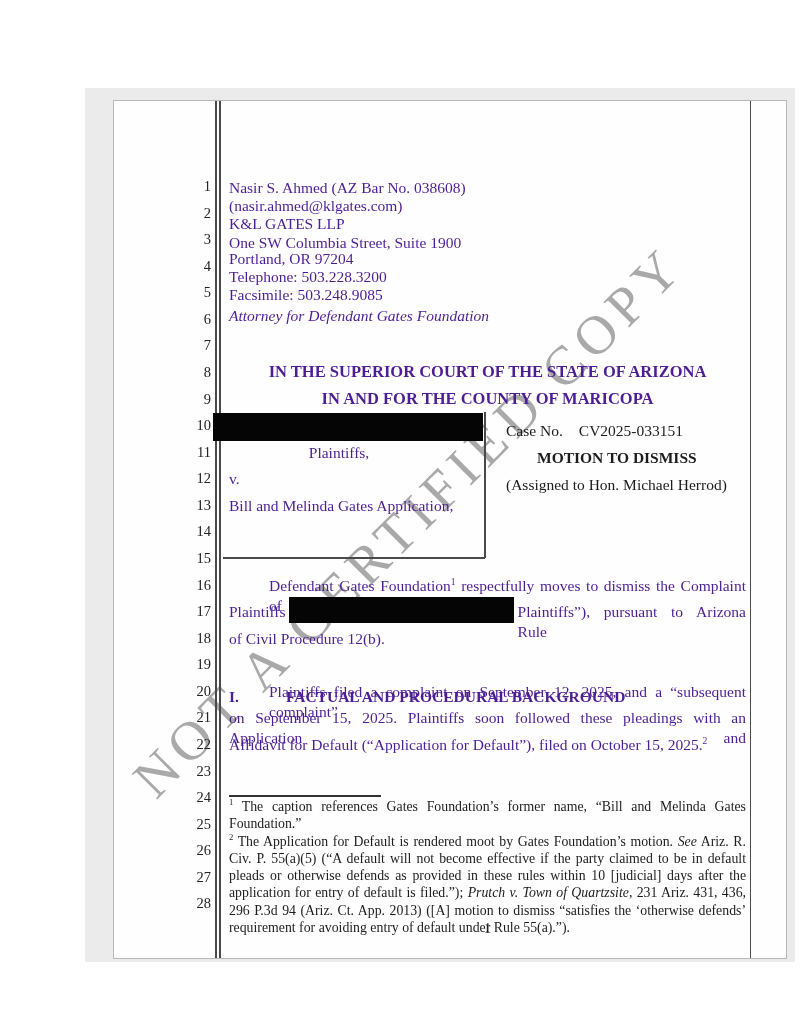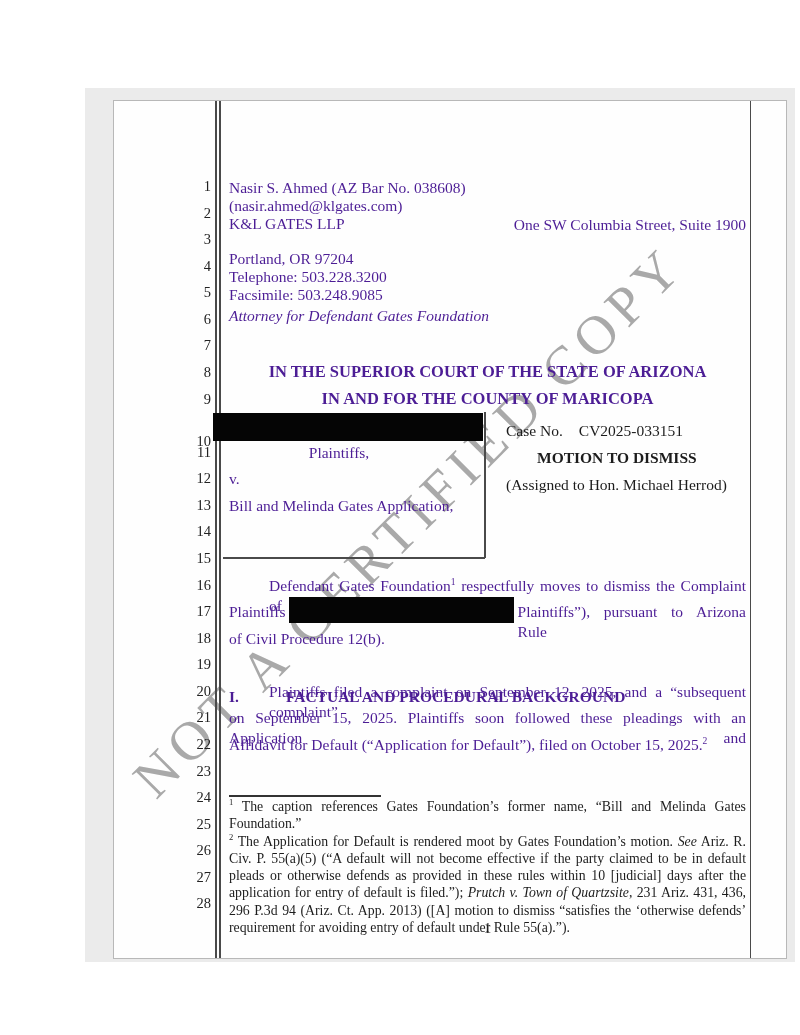--- a/index.html
+++ b/index.html
@@ -82,21 +82,21 @@
     <div id="line-numbers">
         <div class="lnum" style="top: 76px;">1</div>
         <div class="lnum" style="top: 102.57px;">2</div>
         <div class="lnum" style="top: 129.14px;">3</div>
         <div class="lnum" style="top: 155.71px;">4</div>
         <div class="lnum" style="top: 182.28px;">5</div>
         <div class="lnum" style="top: 208.85px;">6</div>
         <div class="lnum" style="top: 235.42px;">7</div>
         <div class="lnum" style="top: 261.99px;">8</div>
         <div class="lnum" style="top: 288.56px;">9</div>
-        <div class="lnum" style="top: 315.13px; margin-top: 16px;">10</div>
+        <div class="lnum" style="top: 315.13px;">10</div>
         <div class="lnum" style="top: 341.7px;">11</div>
         <div class="lnum" style="top: 368.27px;">12</div>
         <div class="lnum" style="top: 394.84px;">13</div>
         <div class="lnum" style="top: 421.41px; font-family: Liberation Serif, serif;">14</div>
         <div class="lnum" style="top: 447.98px;">15</div>
         <div class="lnum" style="top: 474.55px;">16</div>
         <div class="lnum" style="top: 501.12px;">17</div>
         <div class="lnum" style="top: 527.69px;">18</div>
         <div class="lnum" style="top: 554.26px;">19</div>
         <div class="lnum" style="top: 580.83px;">20</div>
@@ -107,21 +107,21 @@
         <div class="lnum" style="top: 713.68px;">25</div>
         <div class="lnum" style="top: 740.25px;">26</div>
         <div class="lnum" style="top: 766.82px;">27</div>
         <div class="lnum" style="top: 793.39px;">28</div>
       </div>
 
     <div id="attorney-block">
         <div class="tline" style="top: 77px;">Nasir S. Ahmed (AZ Bar No. 038608)</div>
         <div class="tline" style="top: 94.8px;">(nasir.ahmed@klgates.com)</div>
         <div class="tline" style="top: 112.6px;">K&amp;L GATES LLP</div>
-        <div class="tline" style="top: 114px; text-align: right;">One SW Columbia Street, Suite 1900</div>
+        <div class="tline" style="top: 132px;">One SW Columbia Street, Suite 1900</div>
         <div class="tline" style="top: 148.2px;">Portland, OR 97204</div>
         <div class="tline" style="top: 166px;">Telephone: 503.228.3200</div>
         <div class="tline" style="top: 183.8px;">Facsimile: 503.248.9085</div>
       </div>
     <div class="tline italic" style="top:205px;">Attorney for Defendant Gates Foundation</div>
 
     <div class="tline title center" style="top:288px;">IN AND FOR THE COUNTY OF MARICOPA</div>
     <div class="tline title center" style="top:261px;">IN THE SUPERIOR COURT OF THE STATE OF ARIZONA</div>
 
     <div class="redaction1 solid"></div>

